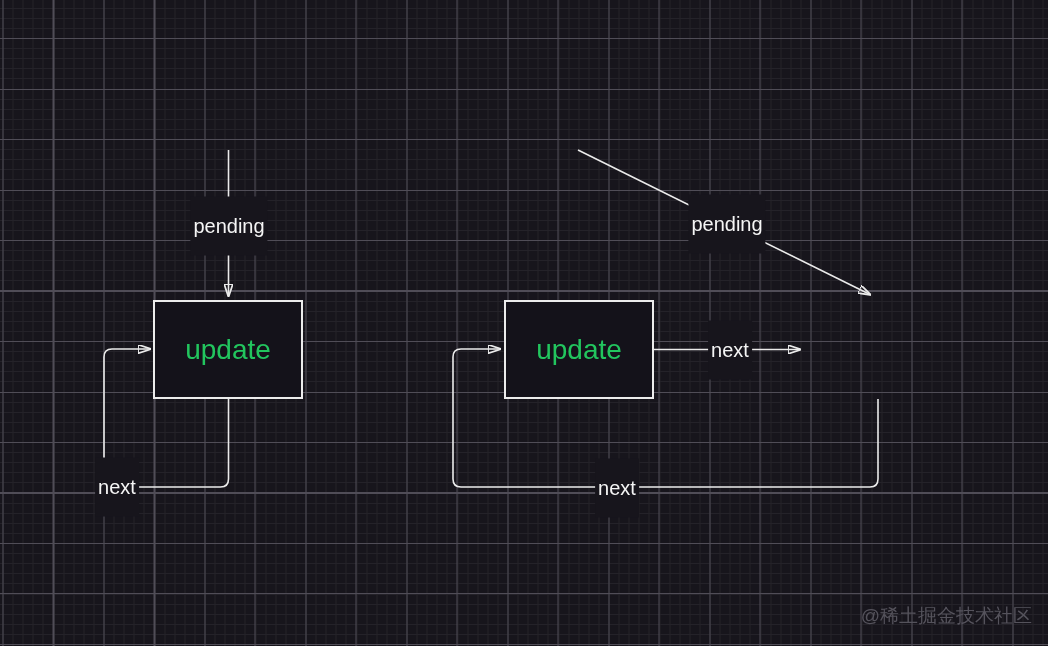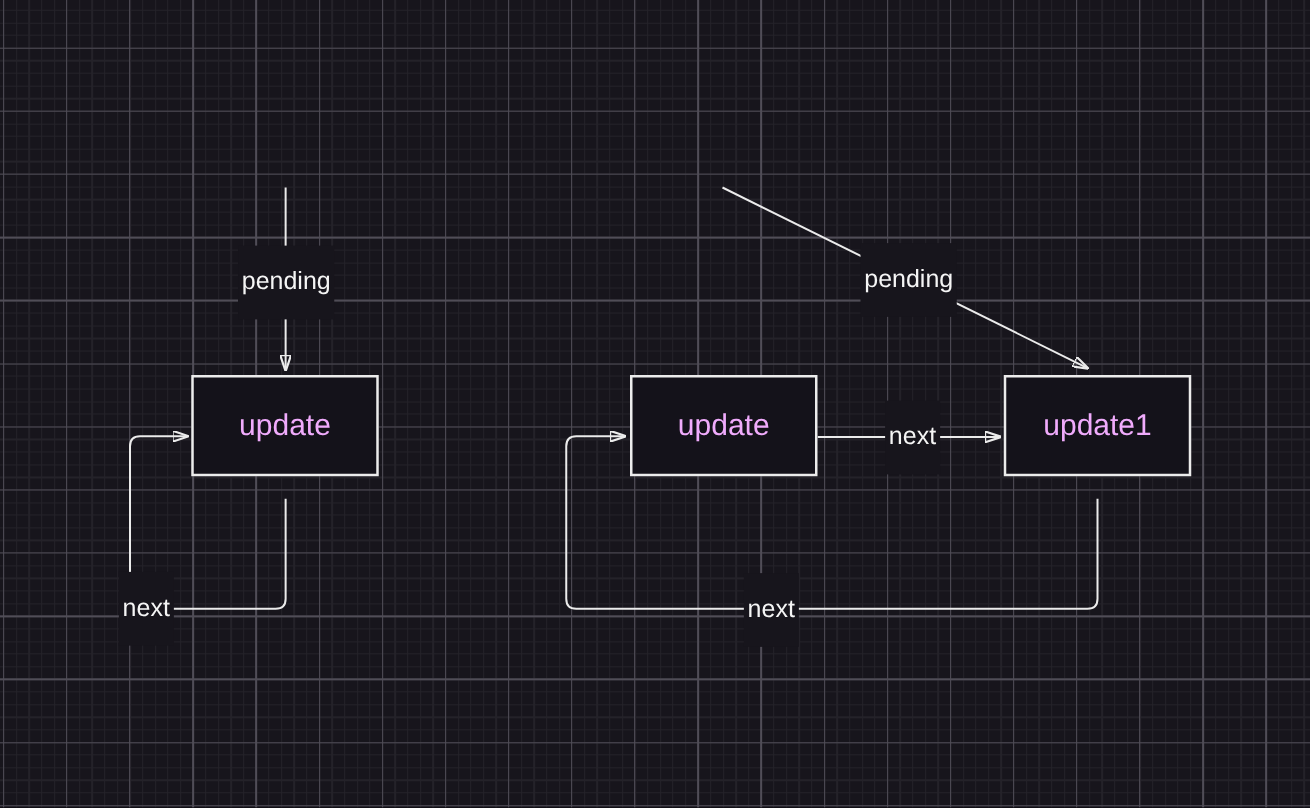--- a/index.html
+++ b/index.html
@@ -28,29 +28,29 @@
     height: 646px;
   }
   .edges path {
     stroke: #ebebeb;
     stroke-width: 1.6;
     fill: none;
   }
   .node {
     position: absolute;
     width: 150px;
-    height: 81px;
+    height: 99px;
     background: #14121a;
     border: 2px solid #ececec;
     box-sizing: border-box;
     display: flex;
     align-items: center;
     justify-content: center;
-    color: #f0abfc;
-    font-size: 24px;
+    color: #22c55e;
+    font-size: 28px;
     white-space: nowrap;
   }
   .node-update-left  { left: 153px; top: 300px; }
   .node-update-right { left: 504px; top: 300px; }
   .node-update1      { left: 803px; top: 300px; }
   .edge-label {
     position: absolute;
     transform: translate(-50%, -50%);
     background: #17151c;
     color: #f5f5f5;
@@ -97,28 +97,26 @@
   </svg>
 
   <div class="node node-update-left">
     <span>update</span>
   </div>
 
   <div class="node node-update-right">
     <span>update</span>
   </div>
 
-  <div class="node node-update1">
-    <span>update1</span>
-  </div>
 
   <span class="edge-label lbl-pending-left">pending</span>
 
   <span class="edge-label lbl-next-left">next</span>
 
   <span class="edge-label lbl-pending-right">pending</span>
 
   <span class="edge-label lbl-next-mid">next</span>
 
   <span class="edge-label lbl-next-right">next</span>
 
+  <span class="watermark">@稀土掘金技术社区</span>
 
 </div>
 
 </body></html>

